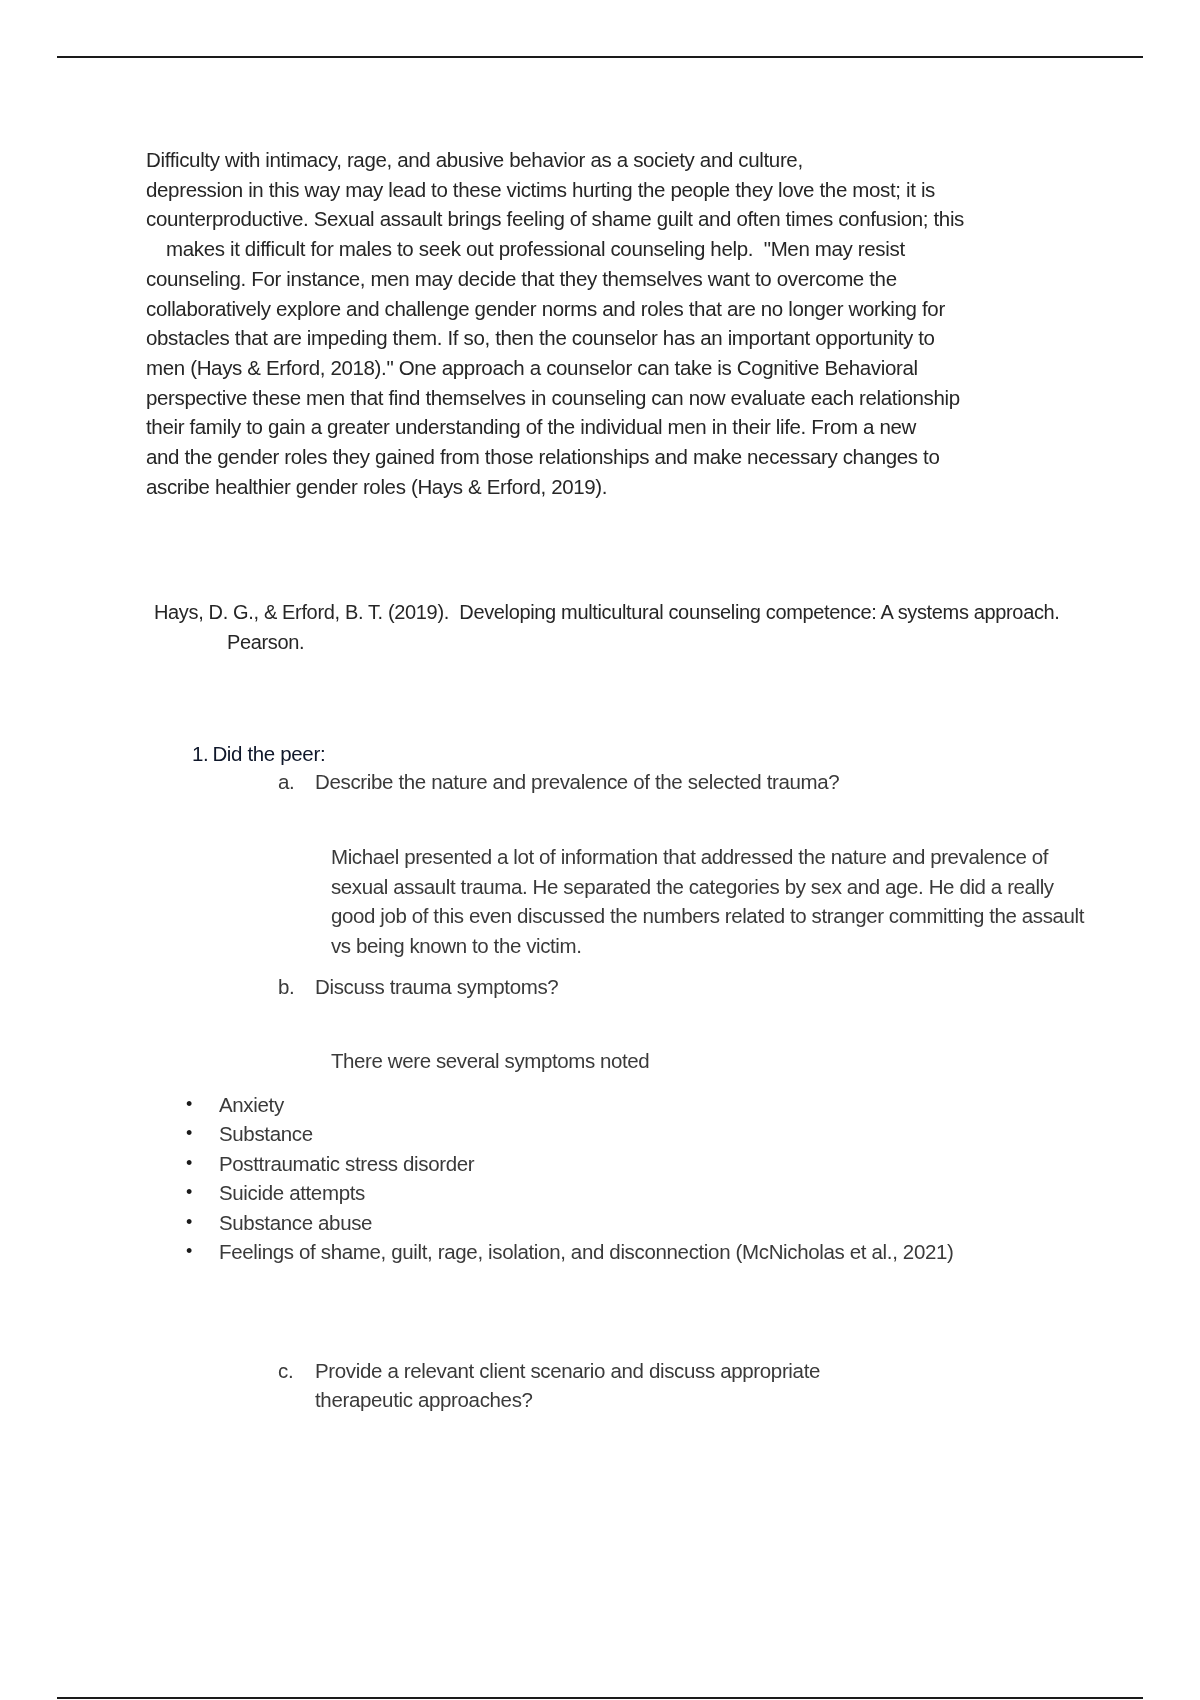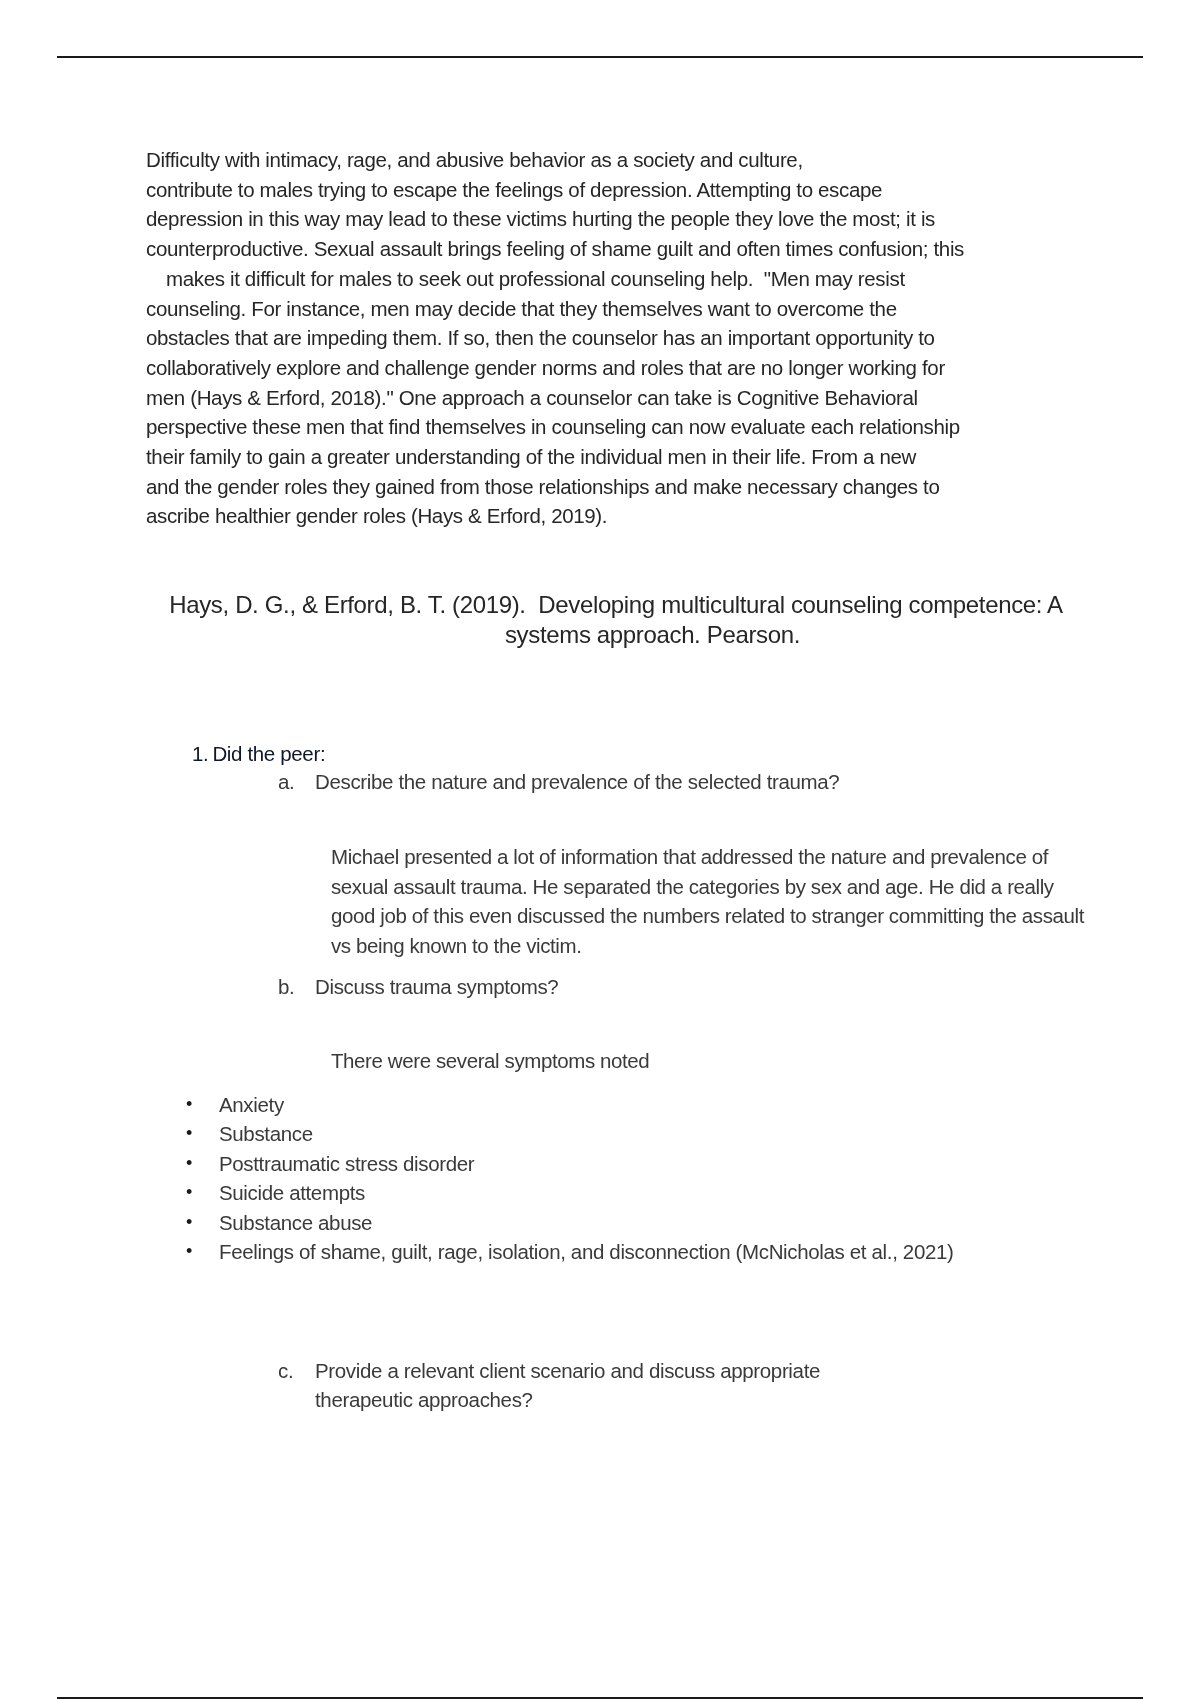--- a/index.html
+++ b/index.html
@@ -43,29 +43,28 @@
       color: #262626;
       letter-spacing: -0.35px;
       margin: 0;
     }
 
     .reference {
       position: absolute;
       left: 146px;
       top: 590px;
       width: 940px;
-      font-size: 24px;
+      font-size: 20px;
       line-height: 29.5px;
       color: #262626;
       letter-spacing: -0.35px;
-      margin: 0;
+      margin: 8px;
       padding-left: 73px;
       text-indent: -73px;
       box-sizing: border-box;
-      text-align: center;
     }
 
     .list-item-1 {
       position: absolute;
       left: 192px;
       top: 740px;
       font-size: 20.5px;
       line-height: 28px;
       color: #0f172a;
       letter-spacing: -0.35px;
@@ -135,27 +134,26 @@
   </style>
 </head>
 <body>
 
 <div class="page">
 
   <div class="rule top"></div>
 
   <div class="body-para">
     <div>Difficulty with intimacy, rage, and abusive behavior as a society and culture,</div>
-    <div>contribute to males trying to escape the feelings of depression. Attempting to escape</div>
     <div>depression in this way may lead to these victims hurting the people they love the most; it is</div>
     <div>counterproductive. Sexual assault brings feeling of shame guilt and often times confusion; this</div>
     <div style="white-space:pre;margin-left:20px;">makes it difficult for males to seek out professional counseling help.  "Men may resist</div>
     <div>counseling. For instance, men may decide that they themselves want to overcome the</div>
+    <div>collaboratively explore and challenge gender norms and roles that are no longer working for</div>
     <div>obstacles that are impeding them. If so, then the counselor has an important opportunity to</div>
-    <div>collaboratively explore and challenge gender norms and roles that are no longer working for</div>
     <div>men (Hays &amp; Erford, 2018)." One approach a counselor can take is Cognitive Behavioral</div>
     <div>perspective these men that find themselves in counseling can now evaluate each relationship</div>
     <div>their family to gain a greater understanding of the individual men in their life. From a new</div>
     <div>and the gender roles they gained from those relationships and make necessary changes to</div>
     <div>ascribe healthier gender roles (Hays &amp; Erford, 2019).</div>
   </div>
 
   <p class="reference" style="white-space:pre-wrap;">Hays, D. G., &amp; Erford, B. T. (2019).  Developing multicultural counseling competence: A systems approach. Pearson.</p>
 
   <div class="list-item-1">

